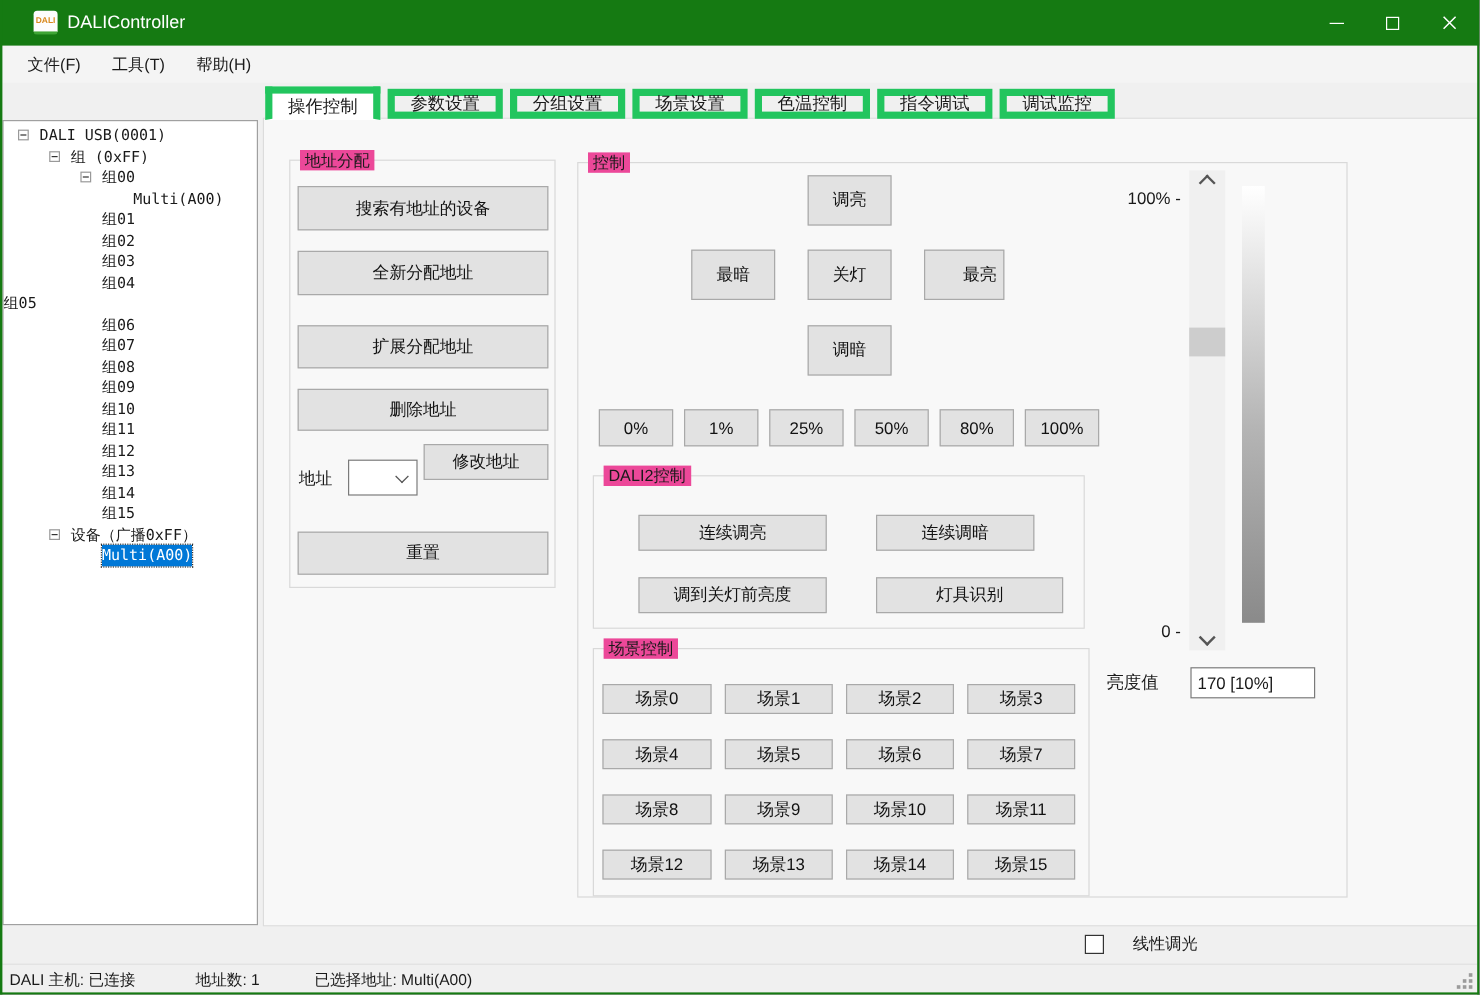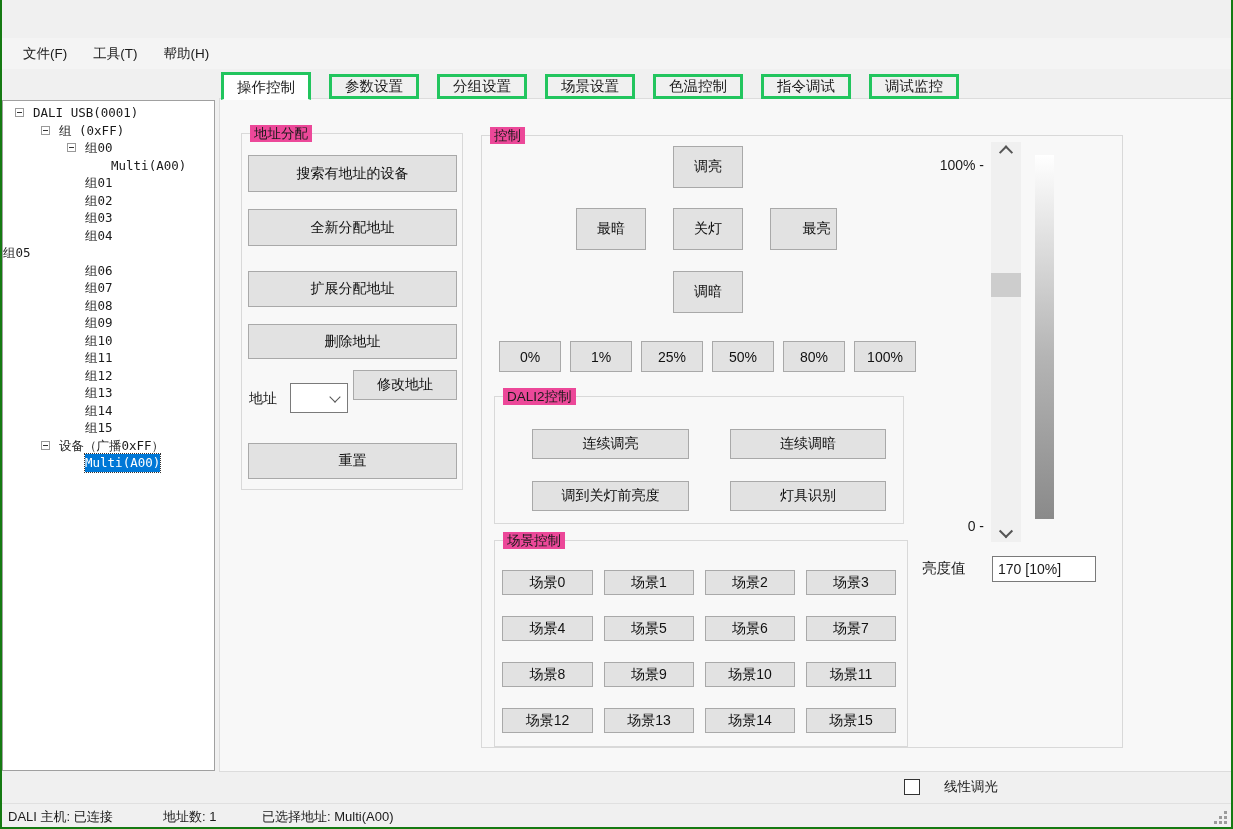--- a/index.html
+++ b/index.html
@@ -30,22 +30,22 @@
         border:1px solid #a0a0a0;box-sizing:border-box;overflow:hidden;
         font-family:"DejaVu Sans Mono",monospace;font-size:12.5px;padding-top:3px;}
   .tree-row{position:relative;height:17.5px;line-height:17.5px;white-space:nowrap;}
   .ebox{position:absolute;top:4px;width:9px;height:9px;border:1px solid #999;background:#fff;box-sizing:border-box;}
   .ebox::after{content:'';position:absolute;left:1px;right:1px;top:3px;border-top:1px solid #333;}
   .tlabel{display:inline-block;}
   .tlabel.sel{background:#0078d7;color:#fff;outline:1px dotted #333;}
 
   
   #tabstrip{position:absolute;left:221px;top:71px;height:28px;display:flex;align-items:flex-end;z-index:5;}
-  .tab{height:25px;padding:0 13px;background:#f0f0f0;border:3px solid #22c55e;box-sizing:border-box;
-       display:flex;align-items:center;font-size:14.5px;margin-right:18px;}
+  .tab{height:25px;padding:0 13px;background:#f0f0f0;border:6px solid #22c55e;box-sizing:border-box;
+       display:flex;align-items:center;font-size:14.5px;margin-right:6px;}
   .tab.active{background:#ffffff;height:28px;border-bottom:1px solid #ffffff;margin-bottom:-1px;z-index:6;}
   #tabpage{position:absolute;left:219px;top:98px;width:1013px;height:674px;background:#f8f8f8;
            border:1px solid #dcdcdc;box-sizing:border-box;z-index:1;}
 
   
   .groupbox{position:absolute;border:1px solid #d9d9d9;box-sizing:border-box;}
   .gb-title{position:absolute;top:-9px;left:8px;background:#ec4899;padding:0 4px;font-size:13.5px;line-height:17px;}
 
   
   .btn{position:absolute;background:#e2e2e2;border:1px solid #a9a9a9;box-sizing:border-box;
@@ -90,20 +90,37 @@
   .status-item{position:absolute;top:4px;white-space:nowrap;}
   #grip{position:absolute;right:4px;bottom:4px;width:12px;height:12px;}
   #grip::after{content:'';position:absolute;right:0;bottom:0;width:3px;height:3px;background:#9b9b9b;
                box-shadow:-5px 0 #9b9b9b,-10px 0 #9b9b9b,0 -5px #9b9b9b,-5px -5px #9b9b9b,0 -10px #9b9b9b;}
 </style>
 </head>
 <body>
 
 <div id="window">
 
+  <div id="titlebar">
+    <div id="app-icon">DALI</div>
+    <div id="title-text">DALIController</div>
+    <div id="win-controls">
+      <div class="wbtn">
+        <span class="glyph-min"></span>
+      </div>
+      <div class="wbtn">
+        <span class="glyph-max"></span>
+      </div>
+      <div class="wbtn">
+        <svg width="12" height="12">
+          <path d="M1 1 L11 11 M11 1 L1 11" stroke="#ffffff" stroke-width="1.3"></path>
+        </svg>
+      </div>
+    </div>
+  </div>
 
   <div id="menubar">
       <span class="menu-item">文件(F)</span>
       <span class="menu-item">工具(T)</span>
       <span class="menu-item">帮助(H)</span>
     </div>
 
   <div id="tree">
       <div class="tree-row"><span class="ebox" style="left: 12px;"></span><span class="tlabel" style="margin-left: 30px;">DALI USB(0001)</span></div>
       <div class="tree-row"><span class="ebox" style="left: 38px;"></span><span class="tlabel" style="margin-left: 56px;">组 (0xFF)</span></div>
@@ -169,21 +186,21 @@
           <div class="btn pct">1%</div>
           <div class="btn pct">25%</div>
           <div class="btn pct">50%</div>
           <div class="btn pct">80%</div>
           <div class="btn pct">100%</div>
         </div>
 
       <div class="groupbox" style="left:12px;top:260px;width:410px;height:128px;">
         <div class="gb-title">DALI2控制</div>
         <div class="btn" style="left:37px;top:32px;width:157px;height:30px;">连续调亮</div>
-        <div class="btn" style="left:235px;top:32px;width:156px;height:30px;">连续调暗</div>
+        <div class="btn" style="left:235px;top:32px;width:132px;height:30px;">连续调暗</div>
         <div class="btn" style="left:37px;top:84px;width:157px;height:30px;">调到关灯前亮度</div>
         <div class="btn" style="left:235px;top:84px;width:156px;height:30px;">灯具识别</div>
       </div>
 
       <div class="groupbox" style="left:12px;top:404px;width:414px;height:207px;">
         <div class="gb-title">场景控制</div>
         <div id="scene-grid">
             <div class="btn scene">场景0</div>
             <div class="btn scene">场景1</div>
             <div class="btn scene">场景2</div>

